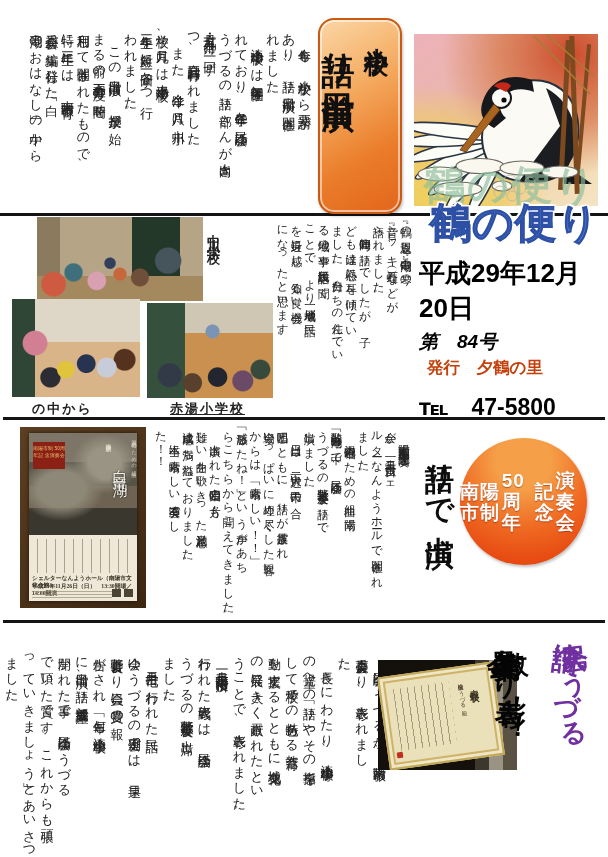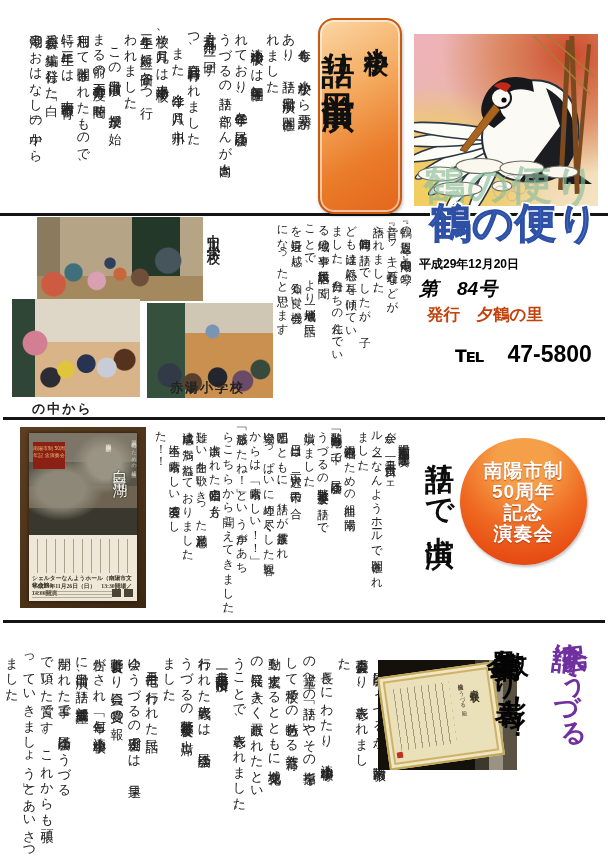--- a/index.html
+++ b/index.html
@@ -36,24 +36,24 @@
   
   .divider{position:absolute;left:0;width:608px;height:3px;background:#141414;z-index:2;}
   #div1{top:213px;}
   #div2{top:417px;left:3px;width:602px;}
   #div3{top:620px;left:3px;width:602px;}
 
   
   .sans{font-family:"Liberation Sans","DejaVu Sans",sans-serif;}
   #masthead{position:absolute;left:419px;top:245px;width:186px;z-index:5;}
   #nl-name{font-weight:bold;font-size:21.5px;letter-spacing:0;color:#000;}
-  #nl-date{font-weight:bold;font-size:12px;margin-top:11px;color:#000;}
+  #nl-date{font-weight:bold;font-size:26px;margin-top:11px;color:#000;}
   #nl-issue{font-weight:bold;font-size:19px;margin-top:3px;color:#000;font-style:italic;}
   #nl-pub{font-weight:bold;font-size:16.5px;margin-top:2px;margin-left:8px;color:#c2410c;}
-  #nl-tel{font-weight:bold;font-size:23px;margin-top:13px;color:#000;margin-left:36px;}
+  #nl-tel{font-weight:bold;font-size:23px;margin-top:13px;color:#000;}
 
   
   .photo{position:absolute;overflow:hidden;}
   #photo-nakagawa{left:37px;top:217px;width:166px;height:84px;background:
     radial-gradient(circle at 10% 80%,#cf5a42 0 7%,transparent 8%),
     radial-gradient(circle at 22% 66%,#3f6f7a 0 6%,transparent 7%),
     radial-gradient(circle at 36% 76%,#d8a0b0 0 7%,transparent 8%),
     radial-gradient(circle at 50% 68%,#c8683a 0 6%,transparent 7%),
     radial-gradient(circle at 44% 55%,#30405c 0 5%,transparent 6%),
     radial-gradient(circle at 62% 72%,#6f4f39 0 7%,transparent 8%),
@@ -75,21 +75,21 @@
     radial-gradient(circle at 36% 84%,#58402c 0 8%,transparent 9%),
     radial-gradient(circle at 56% 78%,#23262e 0 9%,transparent 10%),
     radial-gradient(circle at 76% 82%,#6a4a66 0 8%,transparent 9%),
     radial-gradient(circle at 90% 70%,#384a3c 0 7%,transparent 8%),
     linear-gradient(90deg,#35503c 0 30%,transparent 30%),
     linear-gradient(180deg,#cfc6b4 0 32%,#c9904f 32% 100%);}
   .photo-label{position:absolute;font-family:"Liberation Sans","DejaVu Sans",sans-serif;
     font-weight:bold;font-size:13px;color:#222;letter-spacing:2px;}
   #label-nakagawa{left:204px;top:224px;writing-mode:vertical-rl;text-orientation:mixed;letter-spacing:4px;}
   #label-urushiyama{left:32px;top:400px;}
-  #label-akayu{left:170px;top:379px;}
+  #label-akayu{left:170px;top:400px;text-decoration:underline;}
 
   
   #poster{position:absolute;left:20px;top:427px;width:126px;height:181px;background:
     linear-gradient(135deg,#5d3f22 0%,#4a3118 60%,#3c2812 100%);}
   .poster-paper{position:absolute;left:9px;top:6px;width:108px;height:168px;background:#efe8d8;box-shadow:0 0 4px rgba(0,0,0,.6);}
   .poster-image{position:absolute;left:0;top:0;width:108px;height:102px;background:
     radial-gradient(ellipse at 30% 55%,#8e8878 0 22%,transparent 40%),
     radial-gradient(ellipse at 70% 30%,#9a9484 0 15%,transparent 30%),
     linear-gradient(180deg,#7d7668 0 28%,#565448 28% 52%,#6e6352 52% 74%,#3a382e 74% 100%);}
   .poster-title{position:absolute;right:8px;top:24px;writing-mode:vertical-rl;color:#f4f2ea;
@@ -107,21 +107,21 @@
     repeating-linear-gradient(180deg,#8a8268 0 1px,transparent 1px 3px);}
   .poster-logo{position:absolute;width:9px;height:8px;background:#4a4434;}
   #plogo1{right:16px;bottom:4px;}
   #plogo2{right:4px;bottom:4px;}
 
   #katari-title{position:absolute;left:420px;top:441px;writing-mode:vertical-rl;text-orientation:mixed;
     font-size:29px;font-weight:900;color:#0c0c0c;letter-spacing:2px;transform:skewY(-2deg);z-index:3;}
   #red-circle{position:absolute;left:460px;top:438px;width:127px;height:127px;border-radius:50%;
     background:radial-gradient(circle at 50% 18%,#f5a049 0 22%,#ef6a22 55%,#e23708 100%);
     box-shadow:1px 2px 3px rgba(0,0,0,.25);z-index:2;
-    display:flex;flex-direction:column;align-items:center;justify-content:center;}
+    display:flex;flex-direction:row;align-items:center;justify-content:center;}
   #red-circle .badge-line{font-family:"Liberation Sans","DejaVu Sans",sans-serif;font-weight:bold;
     color:#fff;font-size:19px;line-height:21px;letter-spacing:1px;text-shadow:0 1px 1px rgba(120,20,0,.5);}
 
   
   #cert-photo{position:absolute;left:378px;top:660px;width:139px;height:110px;overflow:hidden;background:
     linear-gradient(90deg,#14110d 0 70%,#3d382d 70% 80%,#9a9383 80% 90%,#5a5344 90%);}
   .cert-paper{position:absolute;left:5px;top:9px;width:112px;height:90px;background:#eae0ba;
     transform:rotate(-8deg);border:2px solid #c2a855;box-shadow:inset 0 0 0 3px #efe6c6,inset 0 0 0 5px #cdb268;}
   .cert-heading{position:absolute;right:14px;top:16px;writing-mode:vertical-rl;font-size:9px;
     font-weight:bold;color:#3a3322;letter-spacing:2px;}

